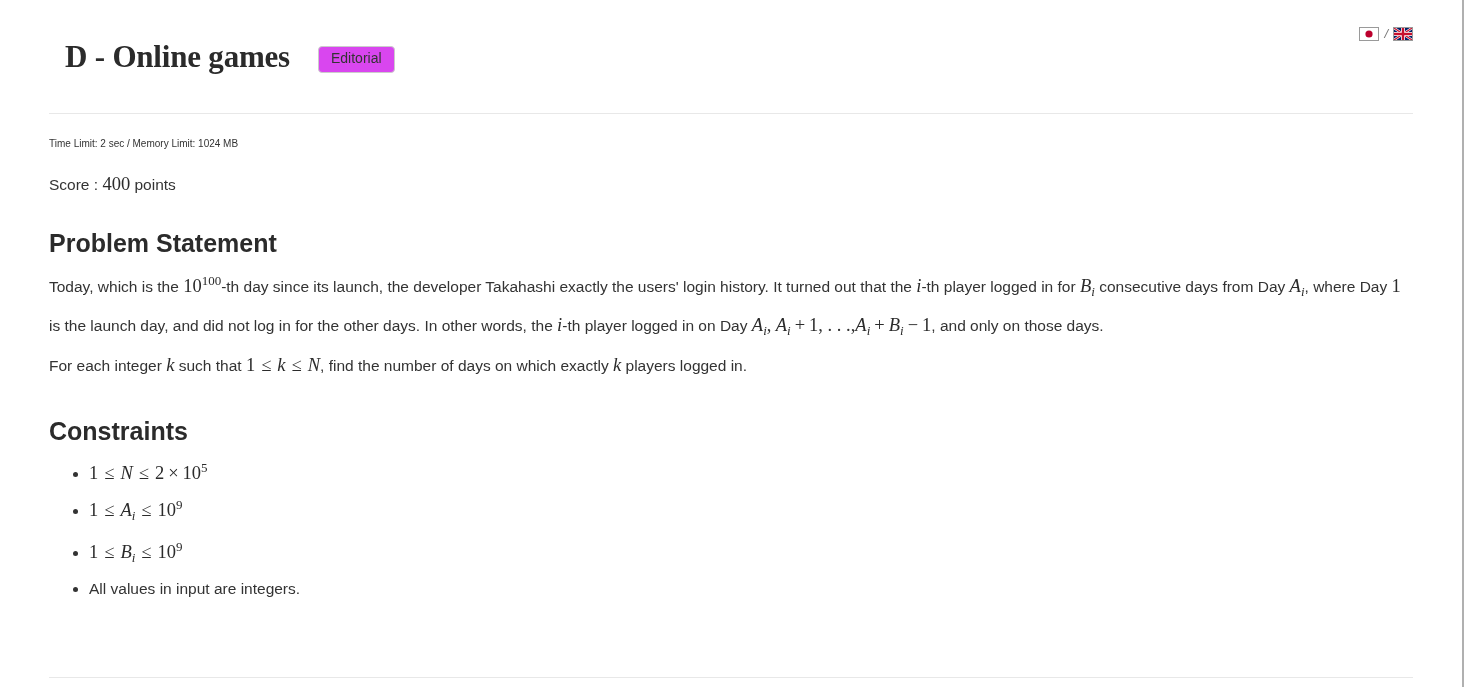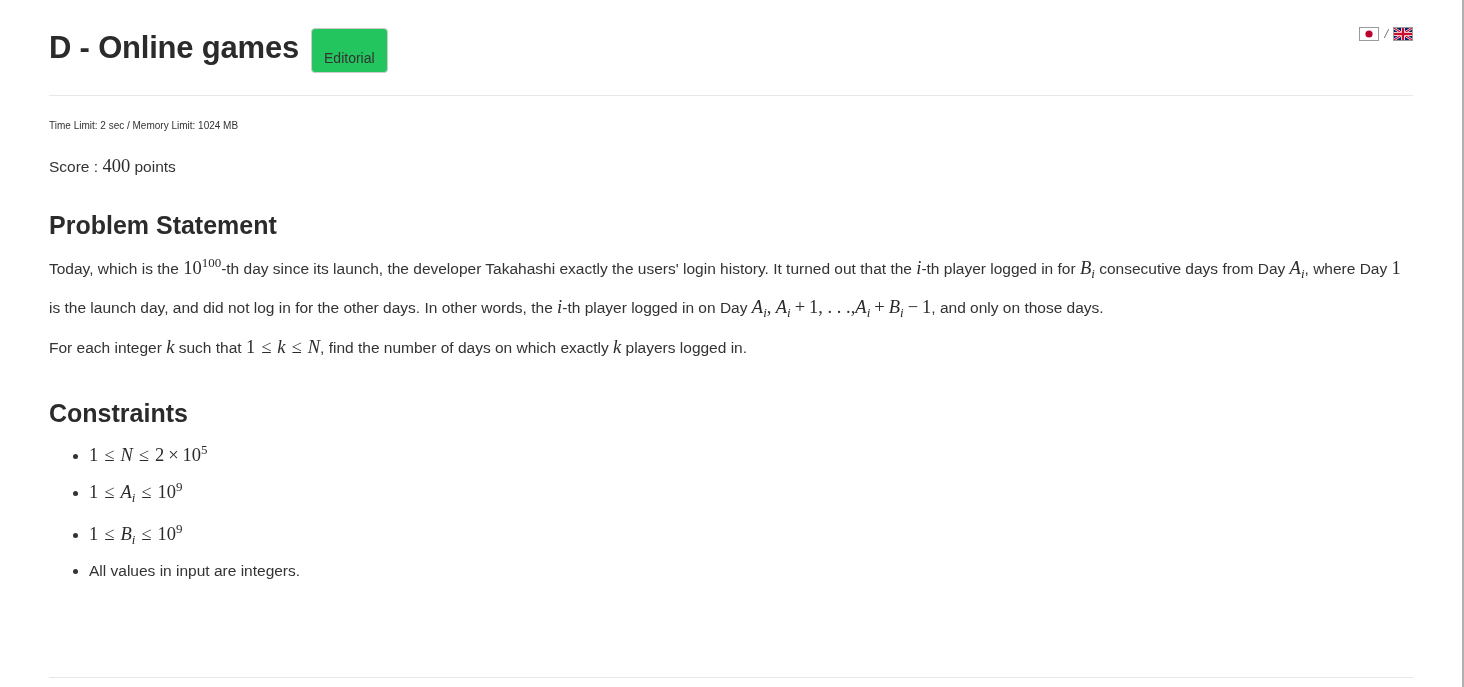--- a/index.html
+++ b/index.html
@@ -41,36 +41,36 @@
   .title-row {
     display: flex;
     align-items: center;
     padding-top: 22px;
     position: relative;
   }
   h1.problem-title {
     font-size: 31px;
     font-weight: bold;
     line-height: 1.2;
-    margin: 0;
+    margin: 16px;
     color: #2b2b2b;
     letter-spacing: -0.2px;
-    font-family: Liberation Sans, sans-serif;
+    font-family: Liberation Serif, serif;
   }
   .editorial-btn {
     margin-left: 12px;
     margin-top: 6px;
     display: inline-block;
     border: 1px solid #cccccc;
     border-radius: 4px;
-    padding: 22px 12px 7px 12px;
+    padding: 4px 12px 7px 12px;
     font-size: 14px;
     line-height: 1;
     color: #333333;
-    background: #22c55e;
+    background: #d946ef;
     cursor: pointer;
     white-space: nowrap;
   }
   .lang-switch {
     position: absolute;
     right: 0px;
     top: 26px;
     display: flex;
     align-items: center;
     font-size: 13px;

